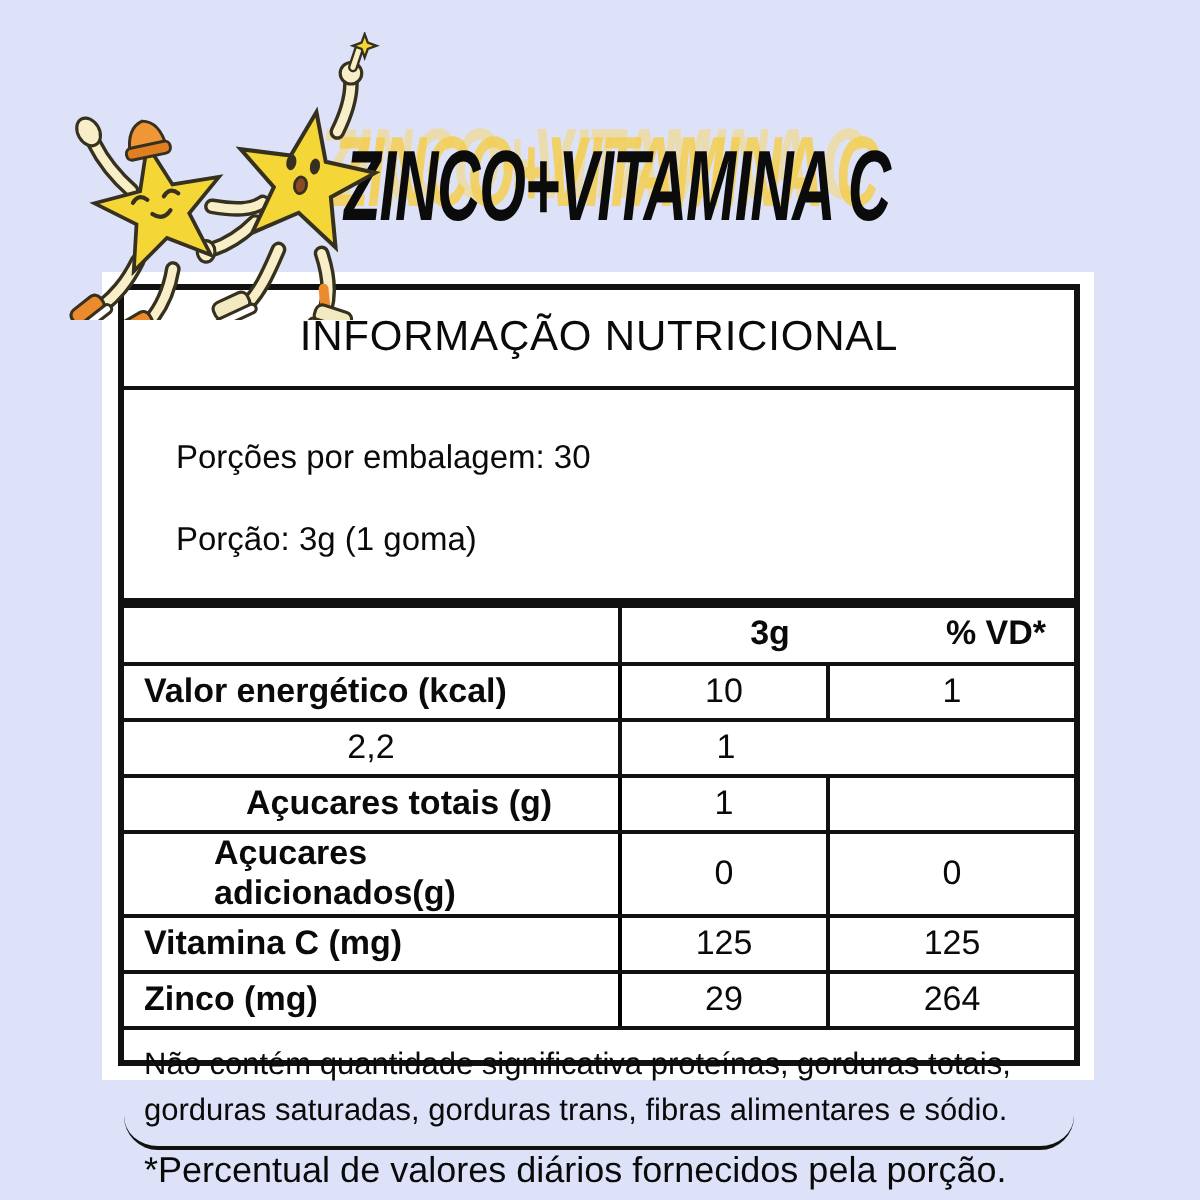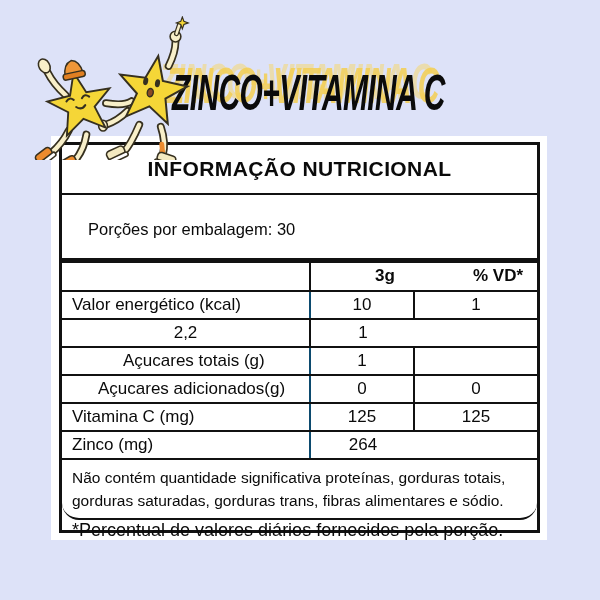--- a/index.html
+++ b/index.html
@@ -24,38 +24,38 @@
   .brand-main{color:#0b0b0b;}
   
   .card{position:absolute;left:51px;top:136px;width:496px;height:404px;background:#ffffff;z-index:1;}
   .ntable{
     position:absolute;left:8px;top:6px;right:7px;bottom:7px;
     border:3px solid #111;display:flex;flex-direction:column;background:#fff;
   }
   .t-title{
     flex:0 0 48px;border-bottom:2px solid #111;
     display:flex;align-items:center;justify-content:center;
-    font-weight:bold;font-size:21px;letter-spacing:.4px;
+    font-weight:normal;font-size:21px;letter-spacing:.4px;
   }
   .servings{
     flex:0 0 51px;border-bottom:5px solid #111;
     padding:6px 0 0 10px;font-size:16.5px;line-height:1.5;
   }
   .servings p{margin:16px;}
   .grid-row{display:grid;grid-template-columns:249px 104px 1fr;align-items:center;}
   .head-row{flex:0 0 27px;border-bottom:2px solid #111;font-weight:bold;font-size:17px;}
   .head-row .c1{height:100%;border-right:2px solid #111;}
   .head-row .c2,.head-row .c3{text-align:center;margin-left:44px;}
   .data-row{flex:0 0 26px;border-bottom:2px solid #111;font-size:17px;}
   .data-row:last-of-type{border-bottom:5px solid #111;}
-  .data-row .c1{height:100%;display:flex;align-items:center;padding-left:10px;border-right:2px solid #0c4a6e;}
+  .data-row .c1{height:100%;display:flex;align-items:center;padding-left:10px;border-right:2px solid #000000;font-weight:bold;}
   .data-row .c2{height:100%;display:flex;align-items:center;justify-content:center;border-right:2px solid #111;}
   .data-row .c3{text-align:center;}
   .indent-1 .c1{padding-left:21px;margin-left:40px;}
-  .indent-2 .c1{padding-left:24px;margin-left:12px;}
+  .indent-2 .c1{padding-left:45px;}
   .note{
     flex:0 0 52px;border-bottom:2px solid #111;
     padding:6px 8px 0 10px;font-size:15.5px;line-height:1.5;border-radius:17px;
   }
   .footnote{flex:1 1 auto;display:flex;align-items:center;padding-left:10px;font-size:18px;}
 </style>
 </head>
 <body>
 
 <svg class="mascot" viewBox="0 0 190 145" aria-hidden="true">
@@ -140,20 +140,21 @@
   <span class="brand-line brand-main">ZINCO+VITAMINA C</span>
 </div>
 
 <div class="card">
   <div class="ntable">
 
     <div class="t-title">INFORMAÇÃO NUTRICIONAL</div>
 
     <div class="servings">
       <p>Porções por embalagem: 30</p>
+      <p>Porção: 3g (1 goma)</p>
     </div>
 
     <div class="grid-row head-row">
       <div class="c1"></div>
       <div class="c2">3g</div>
       <div class="c3">% VD*</div>
     </div>
 
     <div class="grid-row data-row">
       <div class="c1">Valor energético (kcal)</div>
@@ -179,20 +180,21 @@
     </div>
 
     <div class="grid-row data-row">
       <div class="c1">Vitamina C (mg)</div>
       <div class="c2">125</div>
       <div class="c3">125</div>
     </div>
 
     <div class="grid-row data-row">
       <div class="c1">Zinco (mg)</div>
+      <div class="c2">29</div>
       <div class="c3">264</div>
     </div>
 
     <div class="note">Não contém quantidade significativa proteínas, gorduras totais, gorduras saturadas, gorduras trans, fibras alimentares e sódio.</div>
 
     <div class="footnote">*Percentual de valores diários fornecidos pela porção.</div>
 
   </div>
 </div>
 

